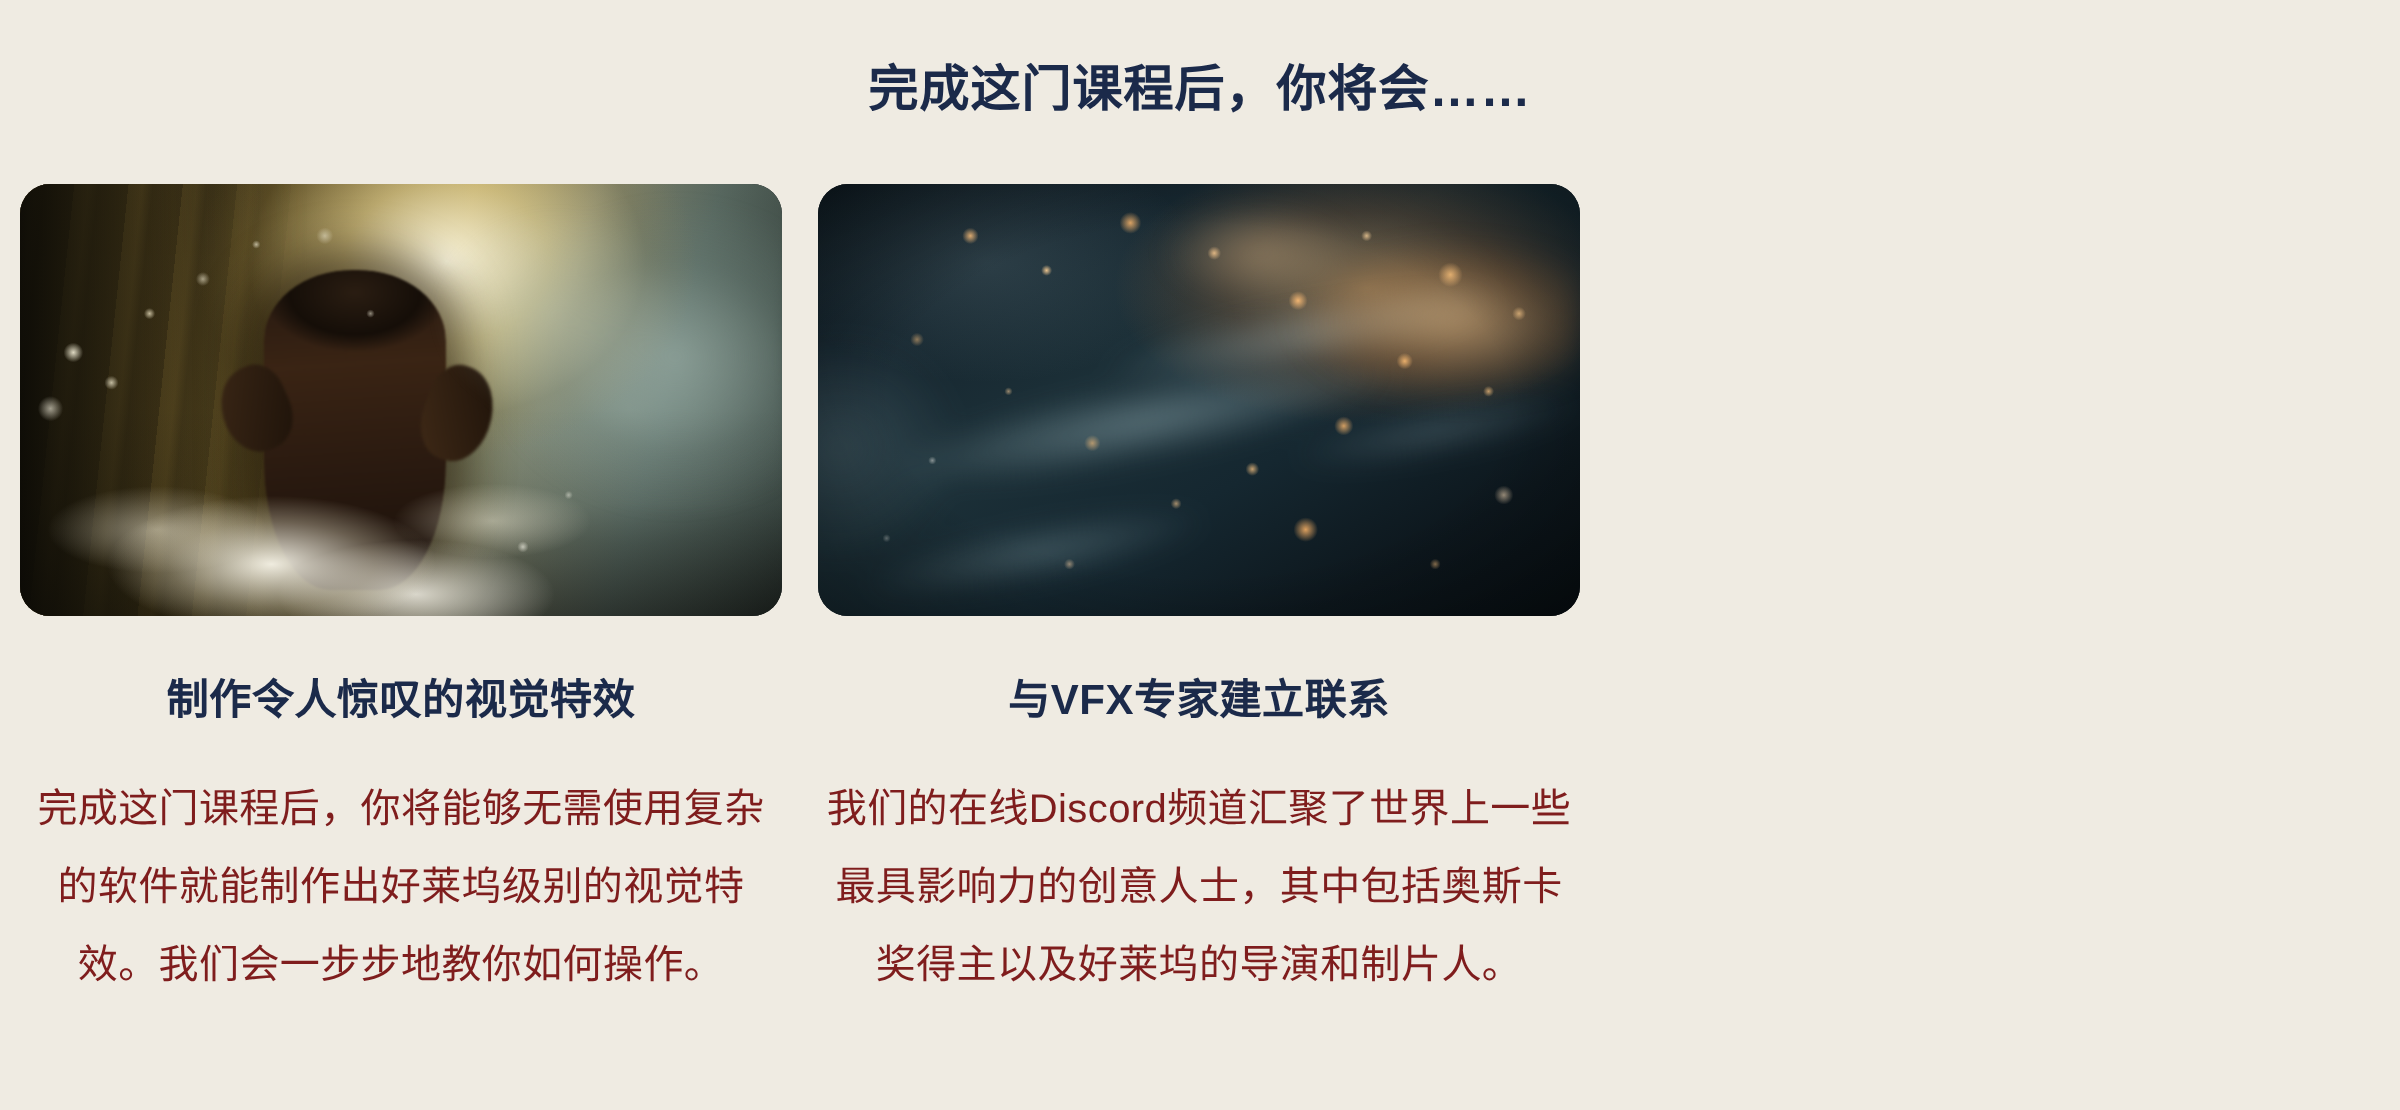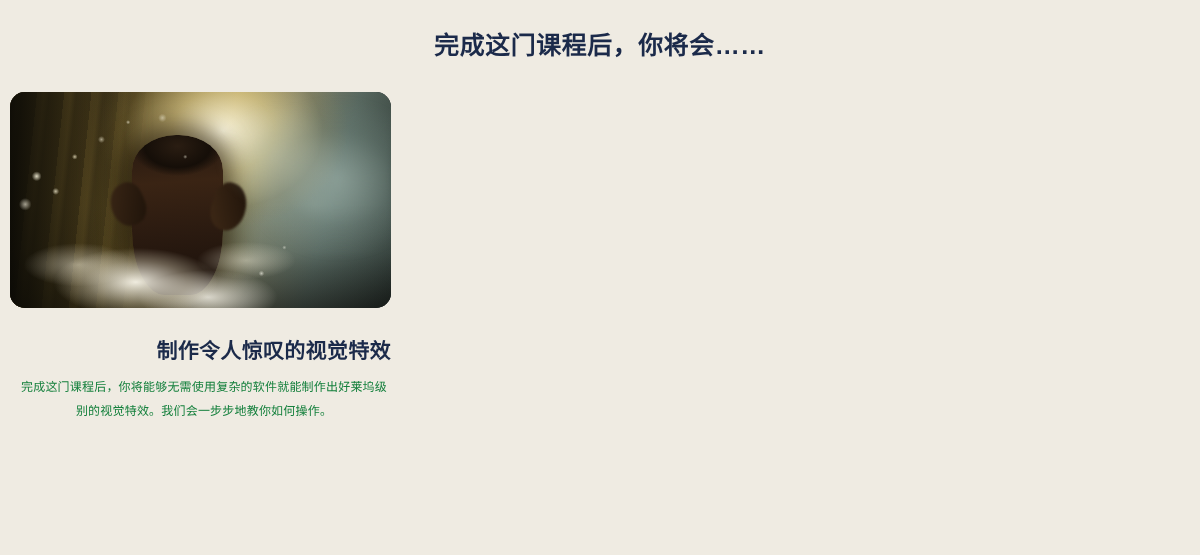--- a/index.html
+++ b/index.html
@@ -47,21 +47,21 @@
     width: 1180px;
     display: flex;
     gap: 18px;
     align-items: flex-start;
   }
 
   .card {
     width: 381px;
     display: flex;
     flex-direction: column;
-    align-items: flex-end;
+    align-items: center;
   }
 
   .card-media {
     position: relative;
     width: 381px;
     height: 216px;
     border-radius: 15px;
     overflow: hidden;
     background: #0d1216;
   }
@@ -292,25 +292,25 @@
     font-size: 21px;
     font-weight: 700;
     color: #1B2A4A;
     text-align: center;
     line-height: 1.25;
     letter-spacing: 0.3px;
     white-space: nowrap;
   }
 
   .card-body {
-    margin-top: 12px;
+    margin-top: 22px;
     width: 374px;
-    font-size: 12px;
+    font-size: 20px;
     font-weight: 400;
-    color: #15803d;
+    color: #7f1d1d;
     text-align: center;
     line-height: 1.95;
     letter-spacing: 0.2px;
   }
 </style>
 </head>
 <body>
 
 <div class="page">
 
@@ -327,16 +327,27 @@
         <div class="m1-arm-l"></div>
         <div class="m1-arm-r"></div>
         <div class="layer m1-smoke"></div>
         <div class="layer m1-splash"></div>
         <div class="layer m1-bokeh"></div>
       </div>
       <h3 class="card-title">制作令人惊叹的视觉特效</h3>
       <p class="card-body">完成这门课程后，你将能够无需使用复杂的软件就能制作出好莱坞级别的视觉特效。我们会一步步地教你如何操作。</p>
     </div>
 
+    <div class="card">
+      <div class="card-media">
+        <div class="layer m2-base"></div>
+        <div class="layer m2-wisps"></div>
+        <div class="layer m2-glow"></div>
+        <div class="layer m2-spark"></div>
+        <div class="layer m2-vig"></div>
+      </div>
+      <h3 class="card-title">与VFX专家建立联系</h3>
+      <p class="card-body">我们的在线Discord频道汇聚了世界上一些最具影响力的创意人士，其中包括奥斯卡奖得主以及好莱坞的导演和制片人。</p>
+    </div>
 
 
   </div>
 </div>
 
 </body></html>

